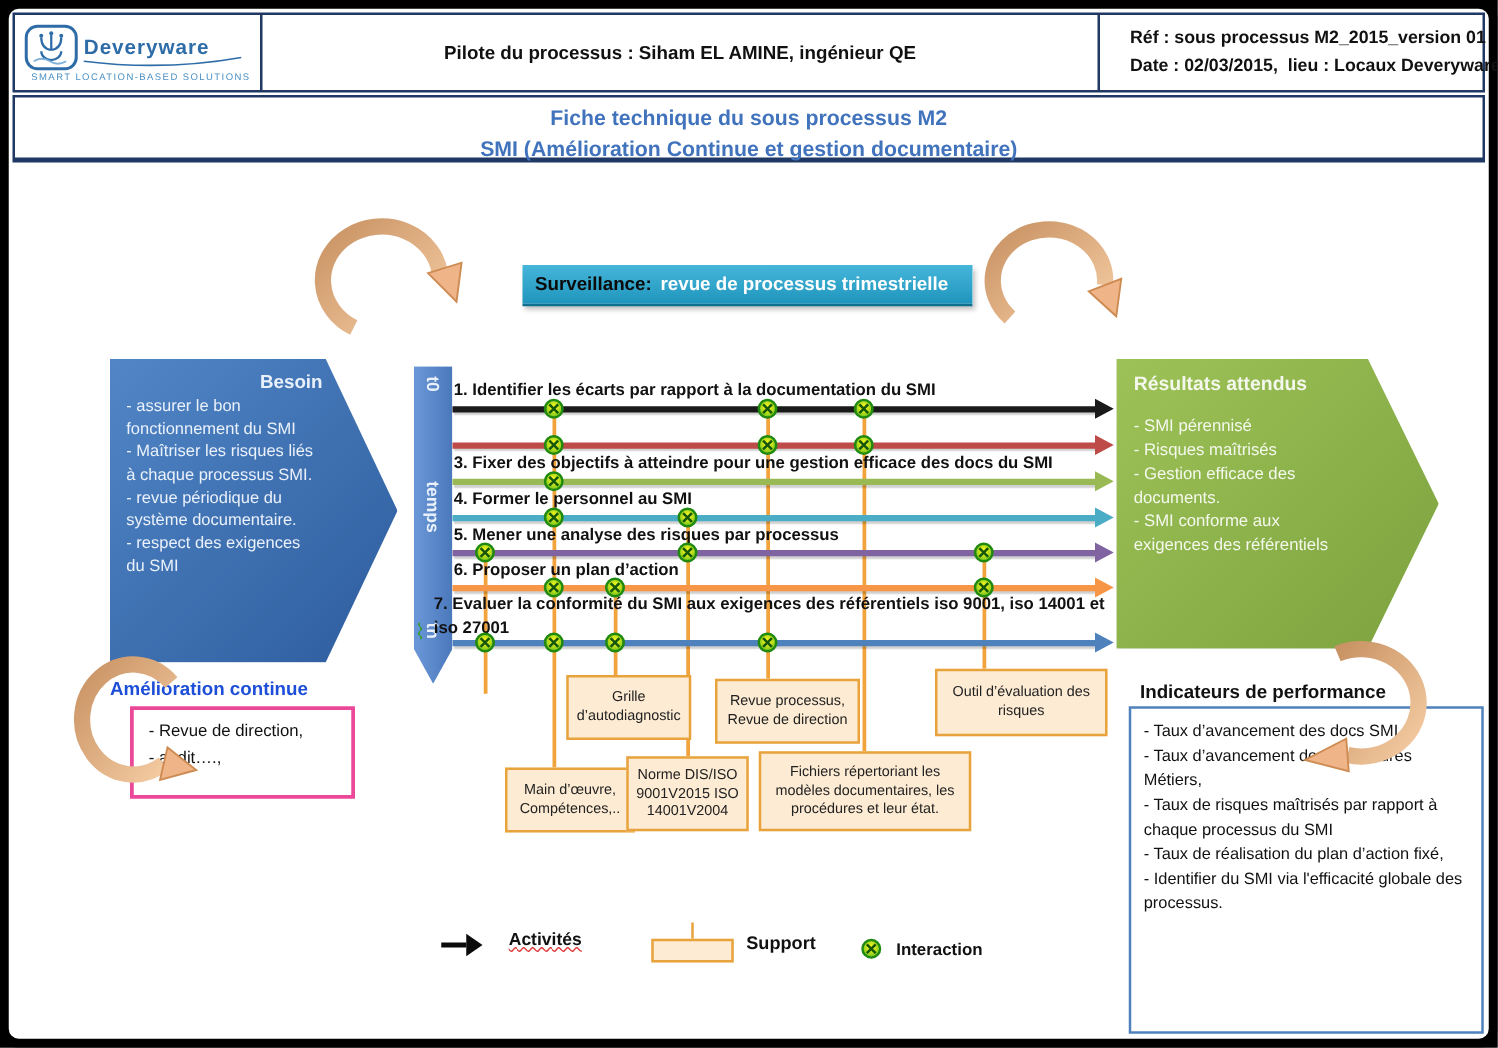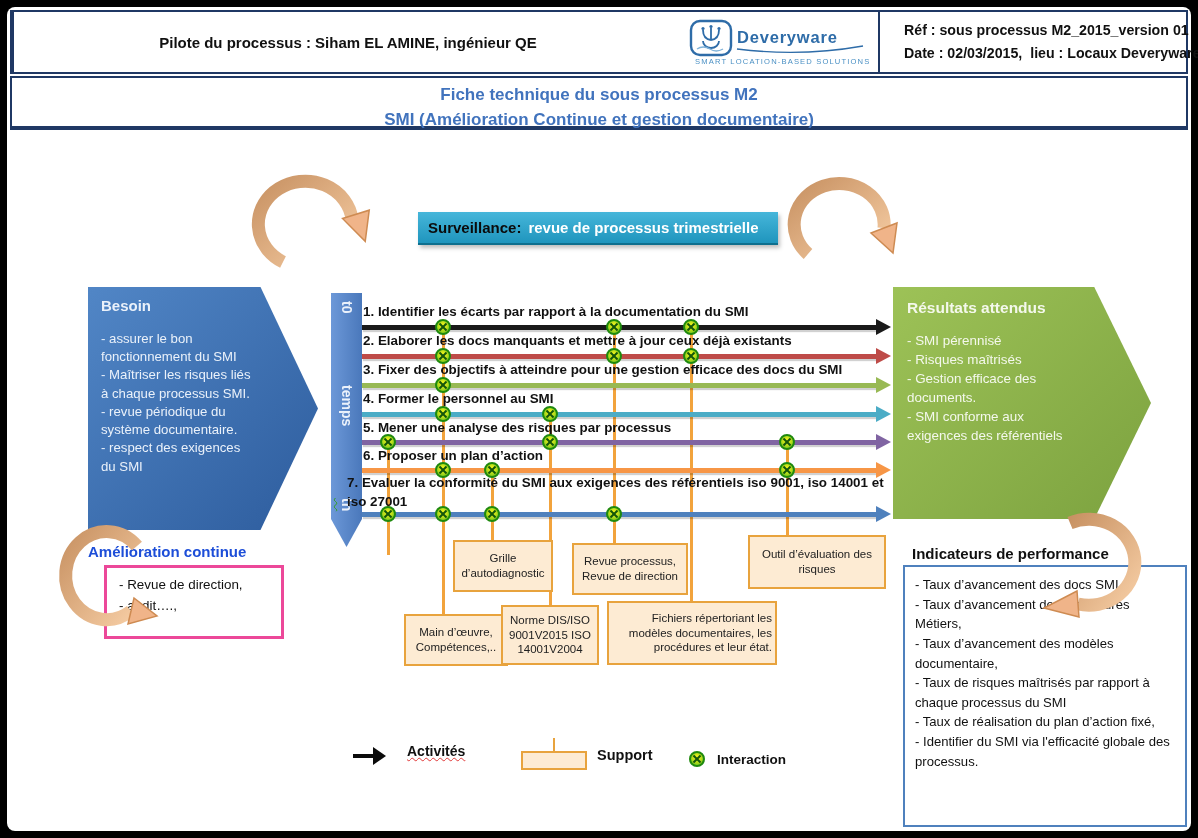--- a/index.html
+++ b/index.html
@@ -26,21 +26,21 @@
           display:flex;align-items:center;padding-left:10px;z-index:6;}
   .banner b{font-size:15px;}
   .banner .blabel{color:#0b0b0b;}
   .banner .btext{color:#fff;margin-left:7px;}
 
   
   .besoin{left:81px;top:280px;width:230px;height:243px;
           clip-path:polygon(0 0,75% 0,100% 50%,75% 100%,0 100%);
           background:linear-gradient(135deg,#5186C6,#2D5C9D);color:#EAF1FA;
           padding:10px 60px 10px 13px;filter:drop-shadow(2px 3px 2px rgba(110,110,110,.5));z-index:2;}
-  .besoin .bh{font-weight:bold;font-size:15px;margin-bottom:16px;}
+  .besoin .bh{font-weight:bold;font-size:15px;margin-bottom:2px;text-align:right;}
   .besoin div.bi{font-size:13.2px;line-height:1.38;}
   .resultats{left:886px;top:280px;width:258px;height:232px;
           clip-path:polygon(0 0,78% 0,100% 50%,78% 100%,0 100%);
           background:linear-gradient(135deg,#9DC257,#7CA23F);color:#F4F8EC;
           padding:12px 64px 10px 14px;filter:drop-shadow(2px 3px 2px rgba(110,110,110,.5));z-index:2;}
   .resultats .rh{font-weight:bold;font-size:15.5px;margin-bottom:14px;}
   .resultats div.ri{font-size:13.4px;line-height:1.42;}
 
   
   .timebar{left:324px;top:286px;width:31px;height:254px;
@@ -93,41 +93,41 @@
 
   svg.overlay{position:absolute;left:0;top:0;z-index:5;pointer-events:none;}
 </style>
 </head>
 <body>
 
 <div class="frame">
  <div class="page">
 
   <div class="abs hdr">
-    <div class="hdr-cell cell-pilote">Pilote du processus : Siham EL AMINE, ingénieur QE</div>
     <div class="hdr-cell cell-logo">
       <svg width="182" height="52" viewBox="0 0 182 52">
         <rect x="2" y="5" width="40" height="34" rx="9" fill="#fff" stroke="#2E6CA8" stroke-width="2.4"></rect>
         <g stroke="#2E6CA8" stroke-width="1.8" fill="none">
           <path d="M22 12 v12"></path>
           <path d="M14 14 q0 9 8 10"></path>
           <path d="M30 14 q0 9 -8 10"></path>
           <path d="M14 25 a8 7 0 0 0 16 0"></path>
         </g>
         <g fill="#2E6CA8">
           <circle cx="14" cy="12.5" r="1.6"></circle>
               <circle cx="22" cy="10.5" r="1.6"></circle>
               <circle cx="30" cy="12.5" r="1.6"></circle>
         </g>
         <path d="M8 33 q6 -4 13 0 q6 4 13 0" stroke="#7FB2D9" stroke-width="1.4" fill="none"></path>
         <text x="48" y="27" font-size="16.5" font-weight="bold" letter-spacing="0.8" fill="#2E6CA8" font-family="Liberation Sans, sans-serif">Deveryware</text>
         <path d="M48 33 Q 112 41 174 30" stroke="#2E6CA8" stroke-width="1.4" fill="none"></path>
         <text x="6" y="48" font-size="7.6" letter-spacing="1.15" fill="#4A90C4" font-family="Liberation Sans, sans-serif">SMART LOCATION-BASED SOLUTIONS</text>
       </svg>
     </div>
+    <div class="hdr-cell cell-pilote">Pilote du processus : Siham EL AMINE, ingénieur QE</div>
     <div class="hdr-cell cell-ref">
       <div class="ref-line">Réf : sous processus M2_2015_version 01</div>
       <div class="ref-line">Date : 02/03/2015,  lieu : Locaux Deveryware</div>
     </div>
   </div>
 
   <div class="abs titlebar">
     <div>Fiche technique du sous processus M2</div>
     <div>SMI (Amélioration Continue et gestion documentaire)</div>
   </div>
@@ -162,21 +162,20 @@
   <div class="abs amel-h">Amélioration continue</div>
   <div class="abs amel-box">
     <div>- Revue de direction,</div>
     <div>- audit….,</div>
   </div>
 
   <div class="abs ind-h">Indicateurs de performance</div>
   <div class="abs ind-box">
     <div>- Taux d’avancement des docs SMI,</div>
     <div>- Taux d’avancement des procédures Métiers,</div>
-    <div>- Taux d’avancement des modèles documentaire,</div>
     <div>- Taux de risques maîtrisés par rapport à chaque processus du SMI</div>
     <div>- Taux de réalisation du plan d’action fixé,</div>
     <div>- Identifier du SMI via l'efficacité globale des processus.</div>
   </div>
 
   <div class="abs lg-arrow">
     <span class="bar"></span>
         <span class="hd"></span>
   </div>
   <div class="abs lg-act">Activités</div>
@@ -205,21 +204,20 @@
           <i></i>
         </div>
         <div class="marker" style="left:599px;top:312px">
           <i></i>
           <i></i>
         </div>
         <div class="marker" style="left:676px;top:312px">
           <i></i>
           <i></i>
         </div>
-        <div class="act-label" style="left:356px;top:325px;width:540px">2. Elaborer les docs manquants et mettre à jour ceux déjà existants</div>
         <div class="act-line" style="left:355px;top:347px;width:515px;background:#BE4B48"></div>
         <div class="act-head" style="left:869px;top:341px;border-left-color:#BE4B48"></div>
         <div class="marker" style="left:428px;top:341px">
           <i></i>
           <i></i>
         </div>
         <div class="marker" style="left:599px;top:341px">
           <i></i>
           <i></i>
         </div>
@@ -292,21 +290,21 @@
         </div>
         <div class="marker" style="left:599px;top:499px">
           <i></i>
           <i></i>
         </div>
         <div class="support-box" style="left:446px;top:533px;width:90px;height:44px;text-align:center">Grille d’autodiagnostic</div>
         <div class="support-box" style="left:565px;top:536px;width:106px;height:44px;text-align:center">Revue processus, Revue de direction</div>
         <div class="support-box" style="left:741px;top:528px;width:128px;height:46px;text-align:center">Outil d’évaluation des risques</div>
         <div class="support-box" style="left:397px;top:607px;width:94px;height:44px;text-align:center">Main d’œuvre, Compétences,..</div>
         <div class="support-box" style="left:494px;top:598px;width:88px;height:52px;text-align:center">Norme DIS/ISO 9001V2015 ISO 14001V2004</div>
-        <div class="support-box" style="left:600px;top:594px;width:160px;height:56px;text-align:right">Fichiers répertoriant les modèles documentaires, les procédures et leur état.</div>
+        <div class="support-box" style="left:600px;top:594px;width:160px;height:56px;text-align:center">Fichiers répertoriant les modèles documentaires, les procédures et leur état.</div>
       </div>
 
   <svg class="overlay" width="1184" height="824" viewBox="0 0 1184 824">
     <defs>
       <linearGradient id="tanGrad" x1="0" y1="0" x2="1" y2="1">
         <stop offset="0" stop-color="#C89263"></stop>
             <stop offset="1" stop-color="#F6CDA4"></stop>
       </linearGradient>
     </defs>
     <g>

